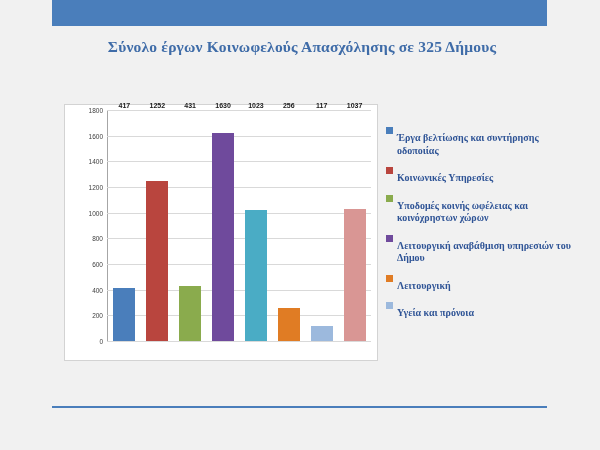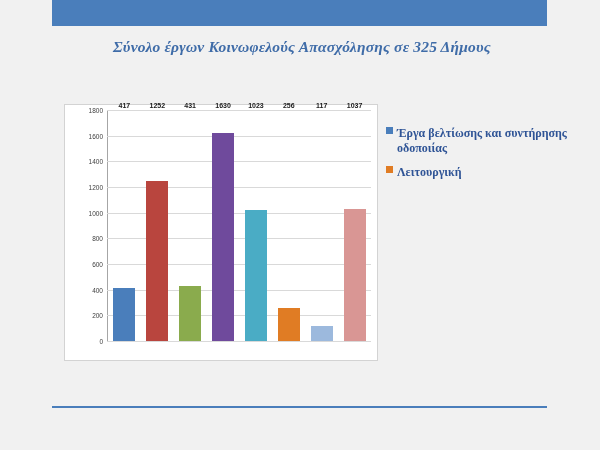--- a/index.html
+++ b/index.html
@@ -27,21 +27,20 @@
     height: 26px;
     background: #4a7ebb;
   }
   .title {
     position: absolute;
     left: 52px;
     top: 38px;
     width: 500px;
     text-align: center;
     font-family: "Liberation Serif", serif;
-    font-style: italic;
     font-weight: bold;
     font-size: 15.5px;
     color: #3f6ca8;
     letter-spacing: 0.2px;
   }
   .bottom-rule {
     position: absolute;
     left: 52px;
     top: 406px;
     width: 495px;
@@ -145,24 +144,25 @@
   }
   .legend-swatch {
     width: 7px;
     height: 7px;
     margin-top: 1px;
     margin-right: 4px;
     flex: 0 0 auto;
   }
   .legend-label {
     font-family: "Liberation Serif", serif;
-    font-size: 12px;
+    font-size: 10px;
     font-weight: bold;
     color: #2f5496;
     line-height: 1.25;
+    margin-top: 6px;
   }
 </style>
 </head>
 <body>
 
 <div class="slide">
 
   <div class="top-bar"></div>
 
   <div class="title">Σύνολο έργων Κοινωφελούς Απασχόλησης σε 325 Δήμους</div>
@@ -247,19 +247,35 @@
         </div>
     </div>
   </div>
 
   <div class="legend" id="legend">
       <div class="legend-item">
         <span class="legend-swatch" style="background: rgb(74, 126, 187);"></span>
         <span class="legend-label">Έργα βελτίωσης και συντήρησης οδοποιίας</span>
       </div>
       <div class="legend-item">
+        <span class="legend-swatch" style="background: rgb(185, 69, 62);"></span>
+        <span class="legend-label">Κοινωνικές Υπηρεσίες</span>
+      </div>
+      <div class="legend-item">
+        <span class="legend-swatch" style="background: rgb(138, 171, 77);"></span>
+        <span class="legend-label">Υποδομές κοινής ωφέλειας και κοινόχρηστων χώρων</span>
+      </div>
+      <div class="legend-item">
+        <span class="legend-swatch" style="background: rgb(111, 74, 156);"></span>
+        <span class="legend-label">Λειτουργική αναβάθμιση υπηρεσιών του Δήμου</span>
+      </div>
+      <div class="legend-item">
         <span class="legend-swatch" style="background: rgb(224, 124, 36);"></span>
         <span class="legend-label">Λειτουργική</span>
       </div>
+      <div class="legend-item">
+        <span class="legend-swatch" style="background: rgb(156, 185, 221);"></span>
+        <span class="legend-label">Υγεία και πρόνοια</span>
+      </div>
     </div>
 
   <div class="bottom-rule"></div>
 </div>
 
 </body></html>

